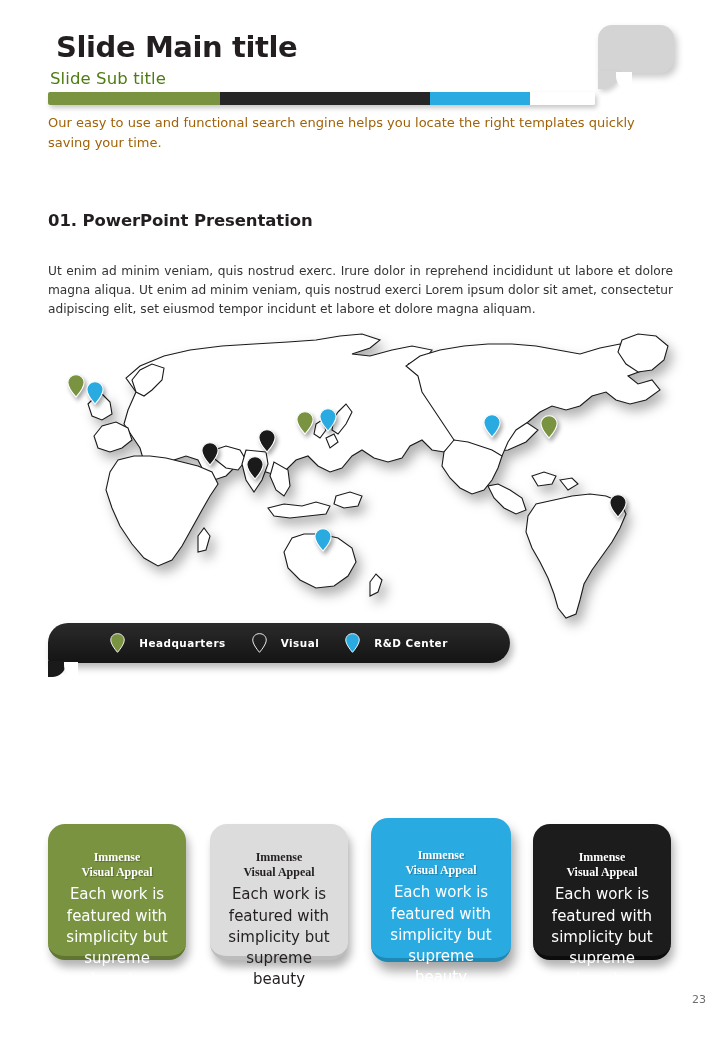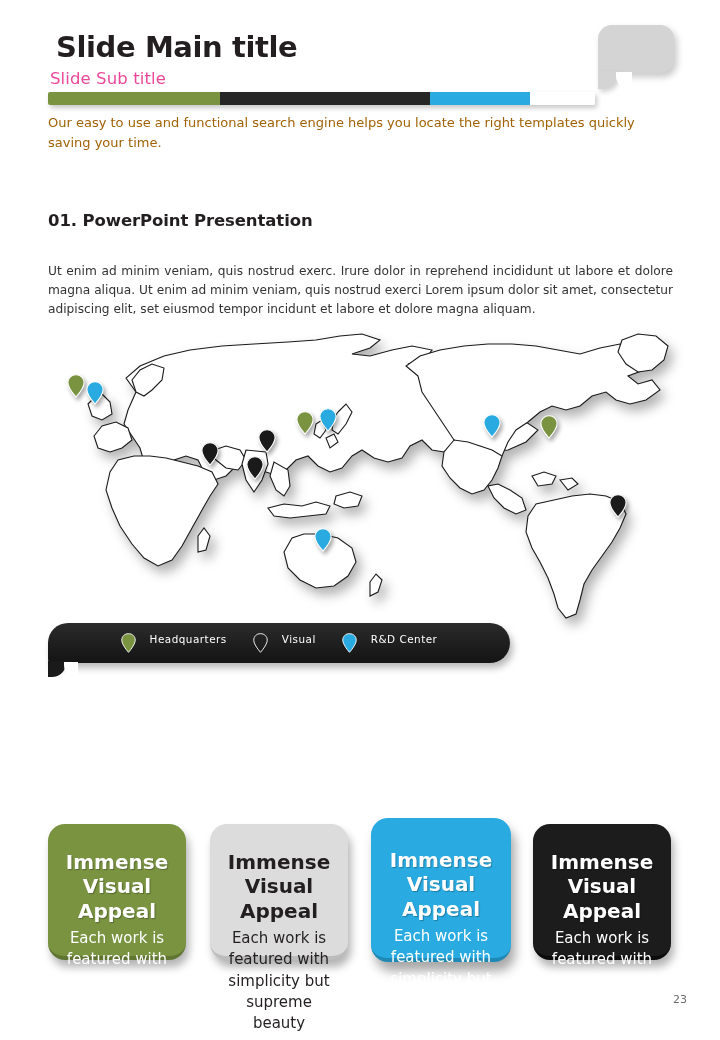--- a/index.html
+++ b/index.html
@@ -13,21 +13,21 @@
   }
   .slide{position:absolute;inset:0;}
 
   
   .title-block{position:absolute;left:48px;top:24px;}
   .main-title{
     font-size:29px;font-weight:bold;letter-spacing:-0.4px;
     color:#231f20;line-height:1.05;margin:8px;
   }
   .sub-title{
-    font-size:16.5px;font-weight:normal;color:#ec4899;
+    font-size:16.5px;font-weight:normal;color:#4d7c0f;
     margin:6px 0 0 2px;letter-spacing:0.1px;line-height:1.1;
   }
 
   
   .bubble{
     position:absolute;left:598px;top:25px;width:76px;height:48px;
     background:#d4d4d4;border-radius:14px 14px 14px 4px;
     box-shadow:3px 4px 7px rgba(0,0,0,0.22);
   }
   .bubble:after{
@@ -89,41 +89,41 @@
     display:flex;align-items:center;justify-content:center;gap:26px;
   }
   .legend:after{
     content:"";position:absolute;left:0;bottom:-14px;width:18px;height:16px;
     background:#1a1a1a;border-bottom-right-radius:14px;
   }
   .legend:before{
     content:"";position:absolute;left:16px;bottom:-15px;width:14px;height:16px;
     background:#ffffff;border-bottom-left-radius:13px;z-index:3;
   }
-  .leg-item{display:flex;align-items:flex-start;gap:14px;z-index:4;}
+  .leg-item{display:flex;align-items:center;gap:14px;z-index:4;font-weight:bold;}
   .leg-pin{width:15px;height:20px;}
   .leg-label{color:#ffffff;font-size:10.4px;letter-spacing:0.5px;}
 
   
   .cards{position:absolute;left:48px;top:818px;width:624px;height:152px;}
   .card{
     position:absolute;top:6px;width:138px;height:136px;
     border-radius:17px;box-sizing:border-box;
     padding:26px 12px 0 12px;text-align:center;
     box-shadow:3px 7px 9px rgba(0,0,0,0.30);
   }
   .card.raised{top:0px;height:144px;width:140px;padding-top:30px;
     box-shadow:4px 9px 11px rgba(0,0,0,0.35);}
-  .card-title{font-size:20px;font-weight:bold;line-height:1.22;
-    text-shadow:1px 1px 1px rgba(0,0,0,0.28);}
+  .card-title{font-size:12px;font-weight:bold;line-height:1.22;
+    text-shadow:1px 1px 1px rgba(0,0,0,0.28);font-family:Liberation Serif, serif;}
   .card-title.dark{text-shadow:none;}
   .card-desc{font-size:15px;line-height:1.42;margin-top:5px;}
 
   
-  .pagenum{position:absolute;right:33px;top:993px;font-size:11px;color:#6d6d6d;}
+  .pagenum{position:absolute;right:14px;top:993px;font-size:11px;color:#6d6d6d;}
 </style>
 </head>
 <body>
 
 <div class="slide">
 
   <div class="title-block">
     <div class="main-title">Slide Main title</div>
     <div class="sub-title">Slide Sub title</div>
   </div>

